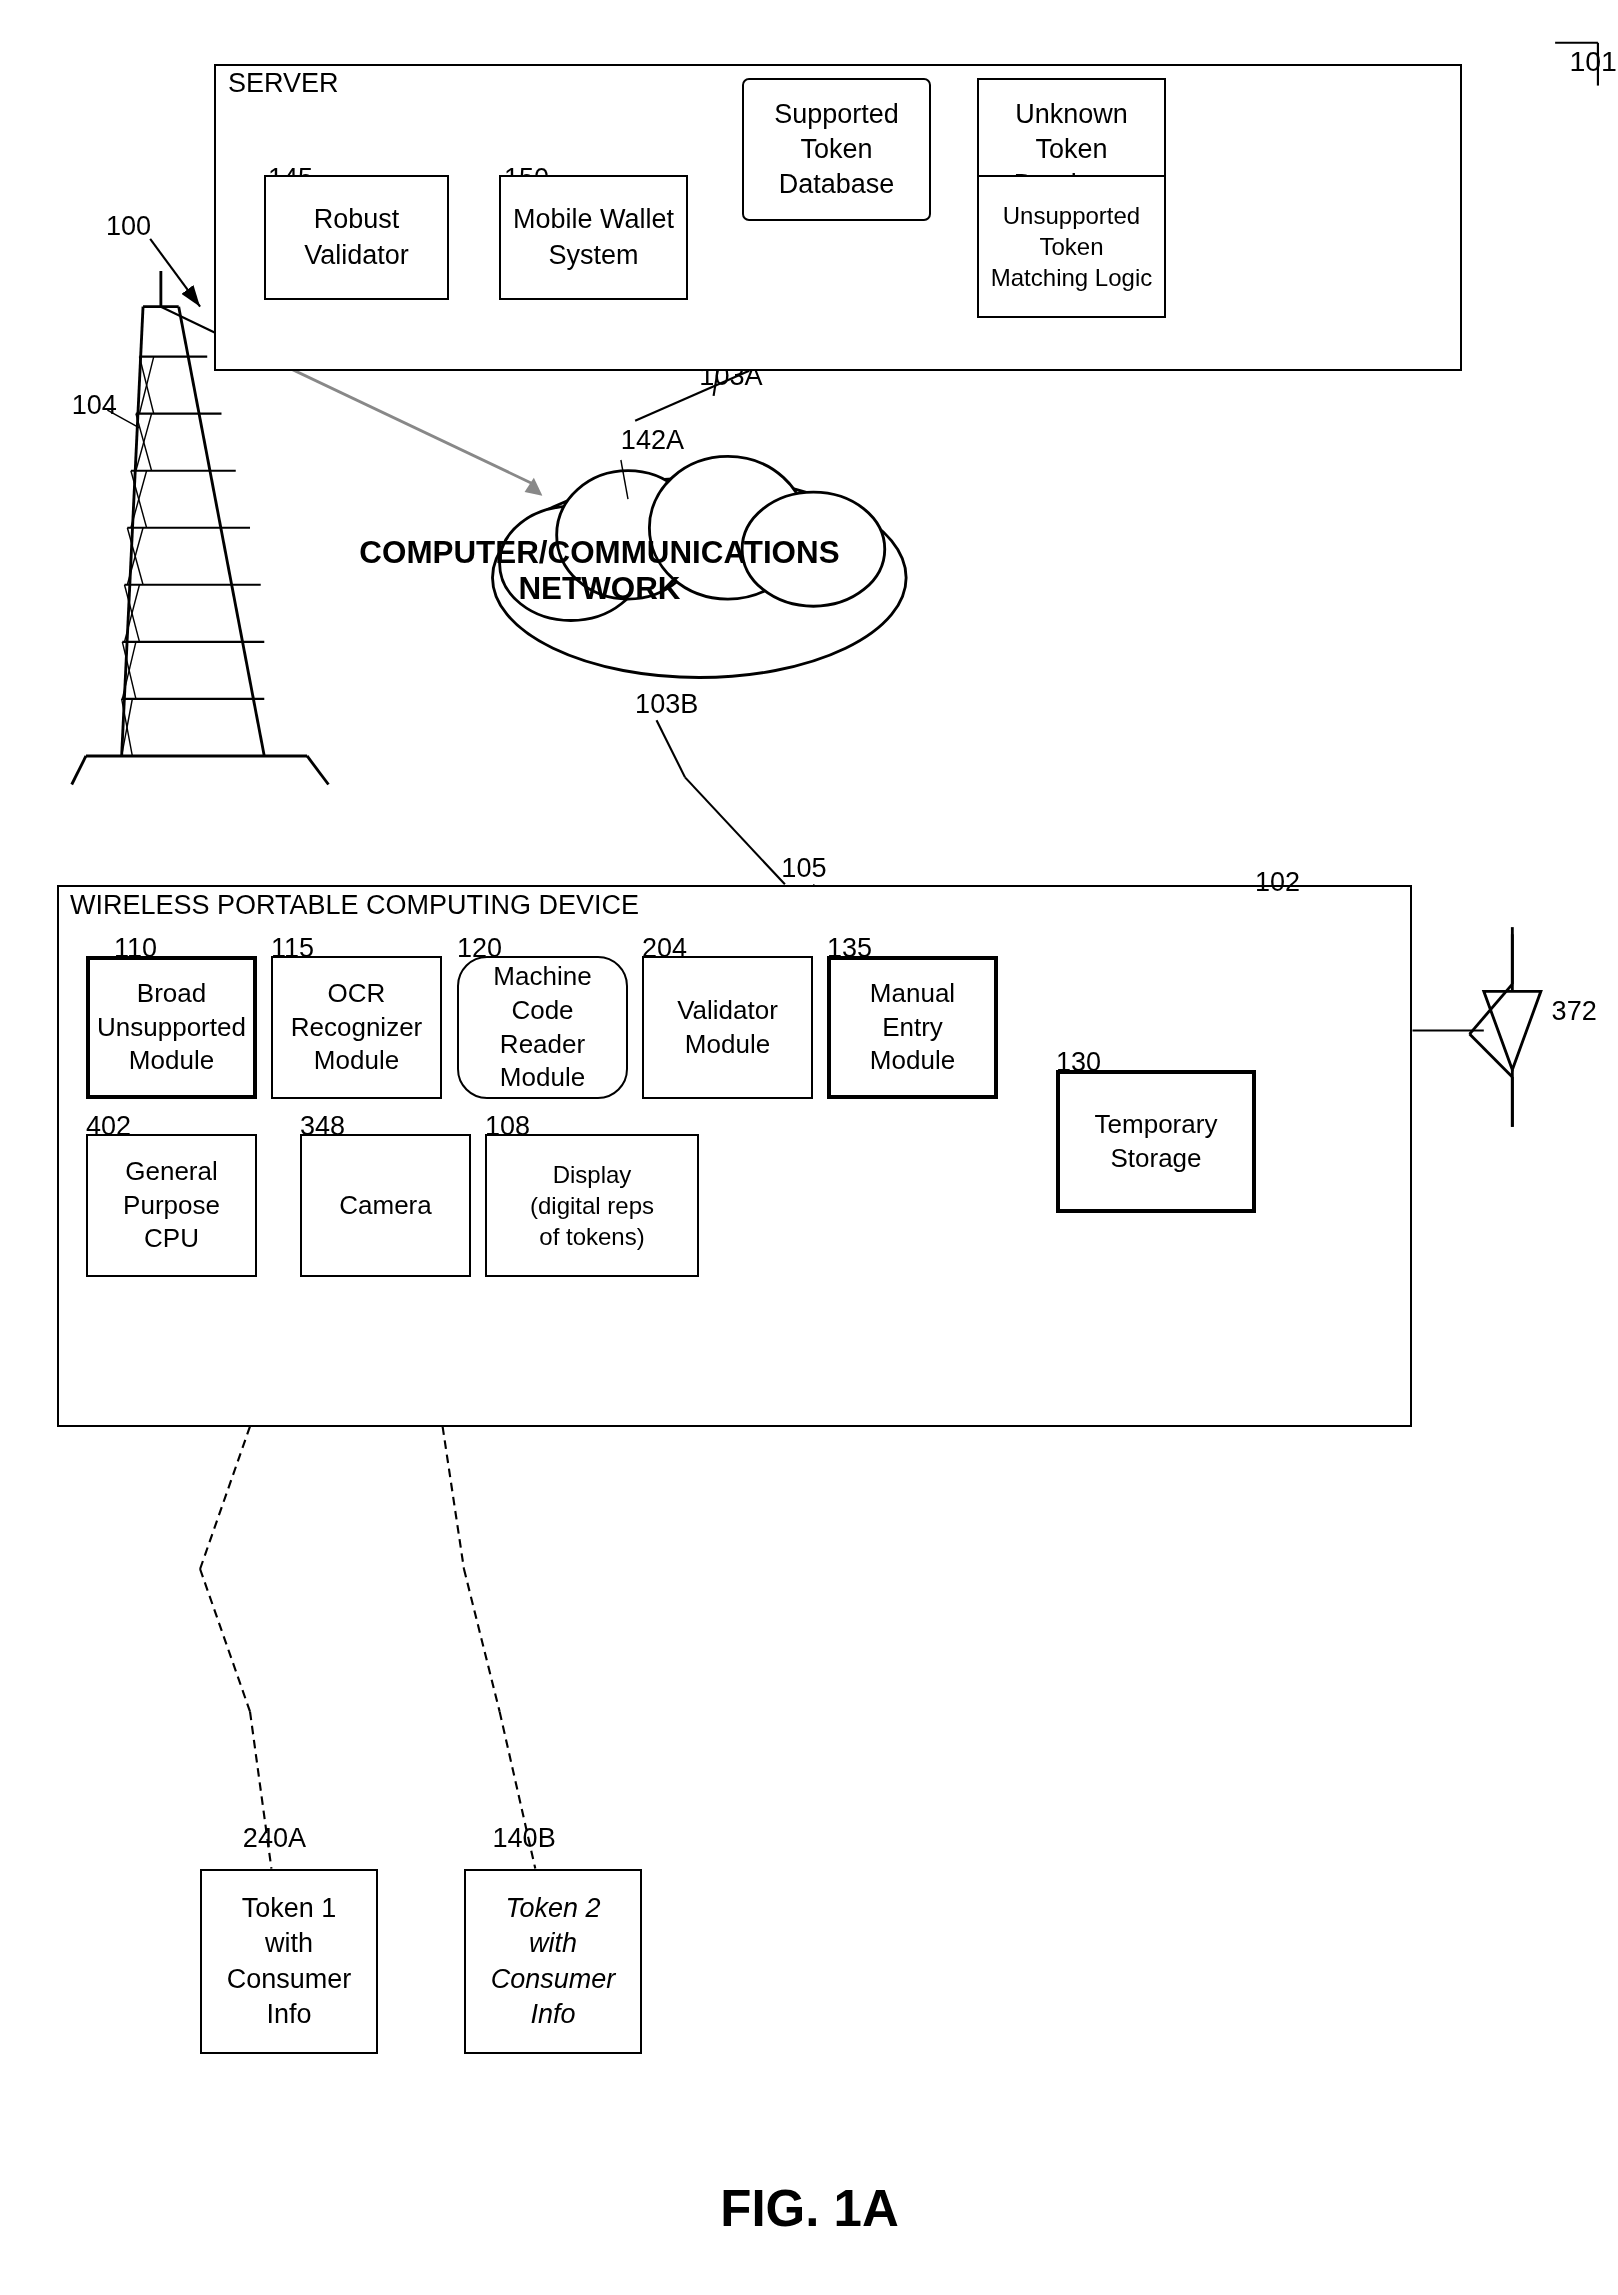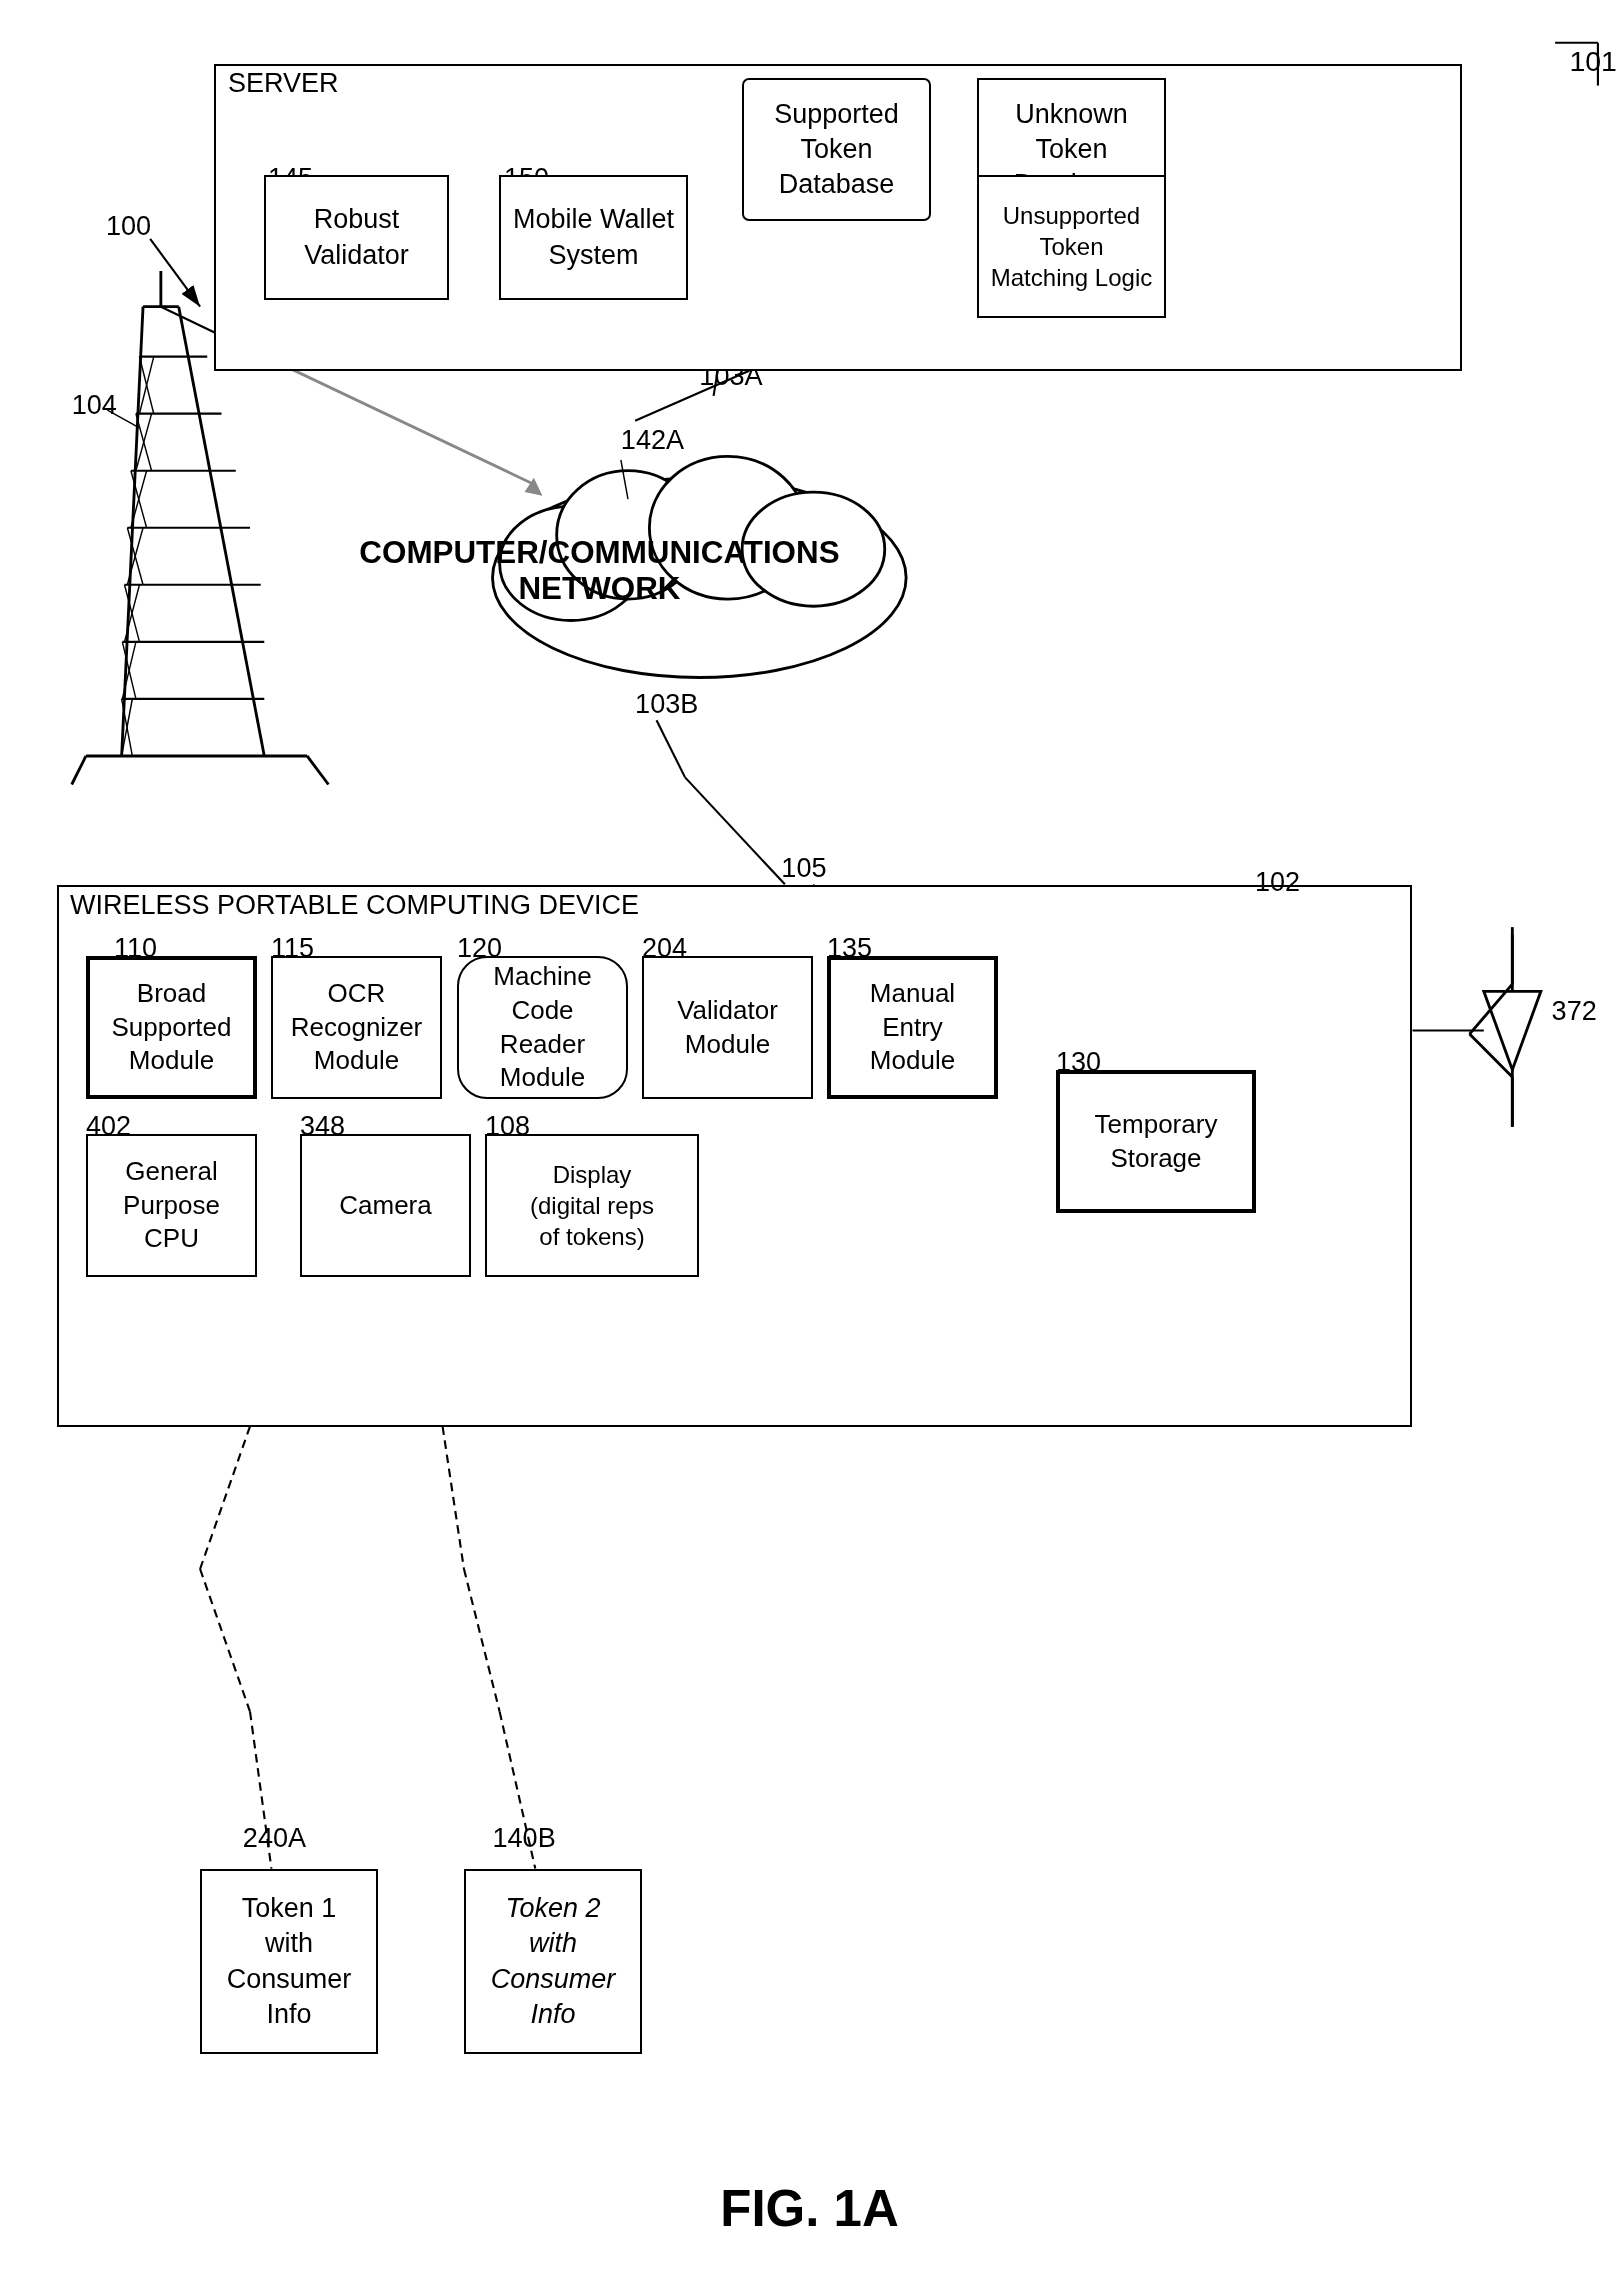--- a/index.html
+++ b/index.html
@@ -393,21 +393,21 @@
   <span class="ref-label" style="top:933px;left:457px;">120</span>
   <span class="ref-label" style="top:933px;left:642px;">204</span>
   <span class="ref-label" style="top:933px;left:827px;">135</span>
   <span class="ref-label" style="top:1111px;left:86px;">402</span>
   <span class="ref-label" style="top:1111px;left:300px;">348</span>
   <span class="ref-label" style="top:1111px;left:485px;">108</span>
   <span class="ref-label" style="top:1047px;left:1056px;">130</span>
 
   <div class="box" id="broad-recognizer">
     <span style="white-space:pre-line;">Broad
-Supported
+Unsupported
 Module</span>
   </div>
 
   <div class="box" id="ocr-recognizer">
     <span style="white-space:pre-line;">OCR
 Recognizer
 Module</span>
   </div>
 
   <div class="box" id="machine-code">

